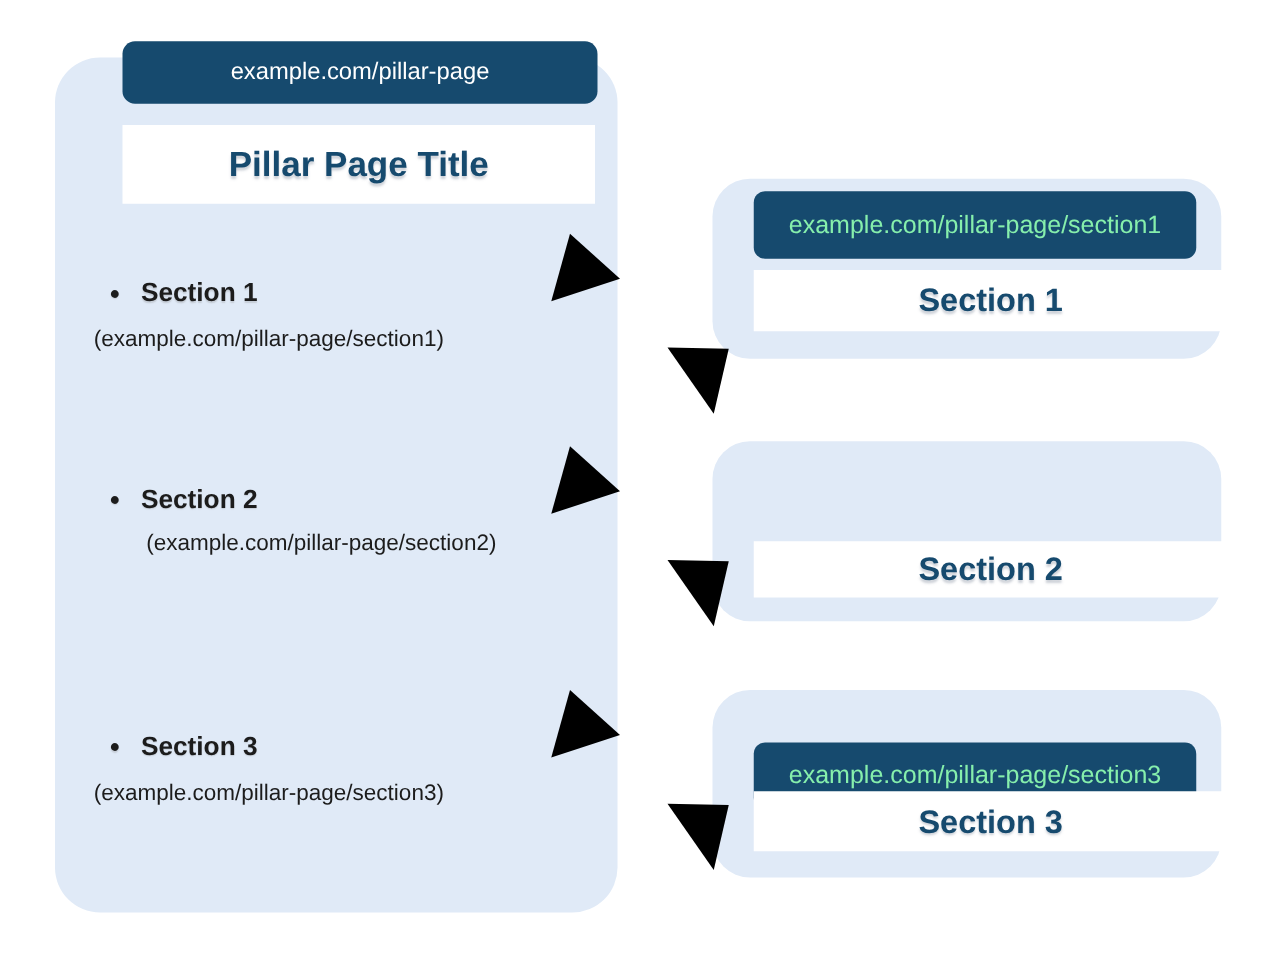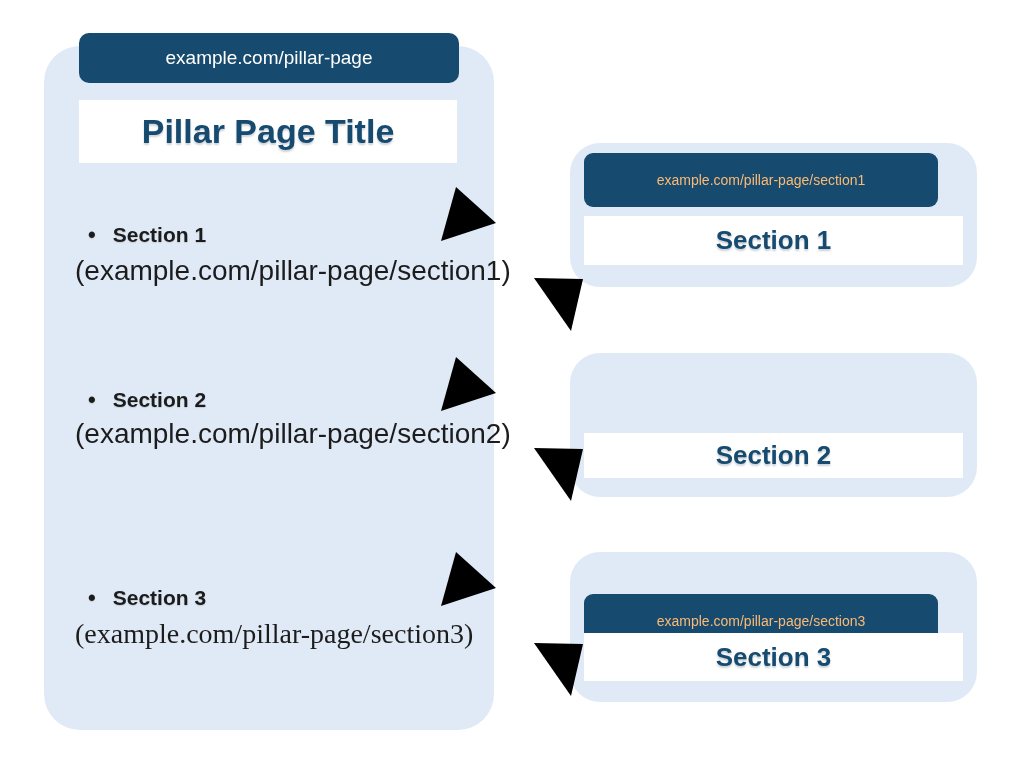--- a/index.html
+++ b/index.html
@@ -2,46 +2,46 @@
 <html style="--bg: #ffffff; --white: #ffffff; --navy: #164a6e; --panel: #e0eaf7; --arrow: #aac3de; --body_text: #1c1c1c;"><head>
 <meta charset="utf-8">
 <style>
   html,body{margin:0;padding:0;background:#fff;}
   #canvas{
     position:relative;width:1024px;height:768px;overflow:hidden;
     background:var(--bg,#fff);
     font-family:"Liberation Sans",sans-serif;
   }
   .abs{position:absolute;}
-  .center{display:flex;align-items:center;justify-content:center;text-align:center;}
+  .center{display:flex;align-items:center;justify-content:center;text-align:center;margin-left:19px;}
 
   
   .panel{left:44px;top:46px;width:450px;height:684px;border-radius:36px;background:var(--panel,#e0eaf7);}
   .pillar-urlbar{left:79px;top:33px;width:380px;height:50px;border-radius:10px;background:var(--navy,#164a6e);
     color:#fff;font-size:19px;z-index:2;}
   .titlebox{left:79px;top:100px;width:378px;height:63px;background:var(--white,#fff);z-index:2;}
-  .titlebox span{font-size:34px;font-weight:700;color:var(--navy,#164a6e);
+  .titlebox span{font-size:28px;font-weight:700;color:var(--navy,#164a6e);
     text-shadow:0 2px 2px rgba(110,120,140,.35);}
 
   
   .item-label{left:88px;height:30px;display:flex;align-items:center;
     font-size:21px;font-weight:700;color:var(--body_text,#1c1c1c);z-index:2;
     text-shadow:0 1px 1px rgba(120,120,120,.25);}
   .item-label .bullet{font-size:22px;margin-right:17px;font-weight:700;}
   .item-url{left:75px;height:32px;display:flex;align-items:center;
-    font-size:28px;font-weight:400;color:var(--body_text,#1c1c1c);z-index:2;}
+    font-size:18px;font-weight:400;color:var(--body_text,#1c1c1c);z-index:2;}
   .il1{top:220px;} .iu1{top:255px;}
-  .il2{top:385px;} .iu2{top:418px;}
-  .il3{top:583px;} .iu3{top:618px;font-family:Liberation Serif, serif;}
+  .il2{top:385px;} .iu2{top:418px;margin-left:42px;}
+  .il3{top:583px;} .iu3{top:618px;}
 
   
   .card{left:570px;width:407px;border-radius:30px;background:var(--panel,#e0eaf7);z-index:1;}
   .c1{top:143px;height:144px;} .c2{top:353px;height:144px;} .c3{top:552px;height:150px;}
   .card-urlbar{left:584px;width:354px;border-radius:9px;background:var(--navy,#164a6e);
-    color:#fdba74;font-size:14px;z-index:2;}
+    color:#86efac;font-size:20px;z-index:2;}
   .cu1{top:153px;height:54px;} .cu2{top:368px;height:54px;} .cu3{top:594px;height:53px;}
   .card-titlebox{left:584px;width:379px;background:var(--white,#fff);z-index:2;}
   .card-titlebox span{font-size:26px;font-weight:700;color:var(--navy,#164a6e);
     text-shadow:0 2px 2px rgba(110,120,140,.35);}
   .ct1{top:216px;height:49px;} .ct2{top:433px;height:45px;} .ct3{top:633px;height:48px;}
 
   
   .arrows{left:438px;width:162px;height:150px;z-index:3;}
   .a1{top:185px;} .a2{top:355px;} .a3{top:550px;}
 </style>

